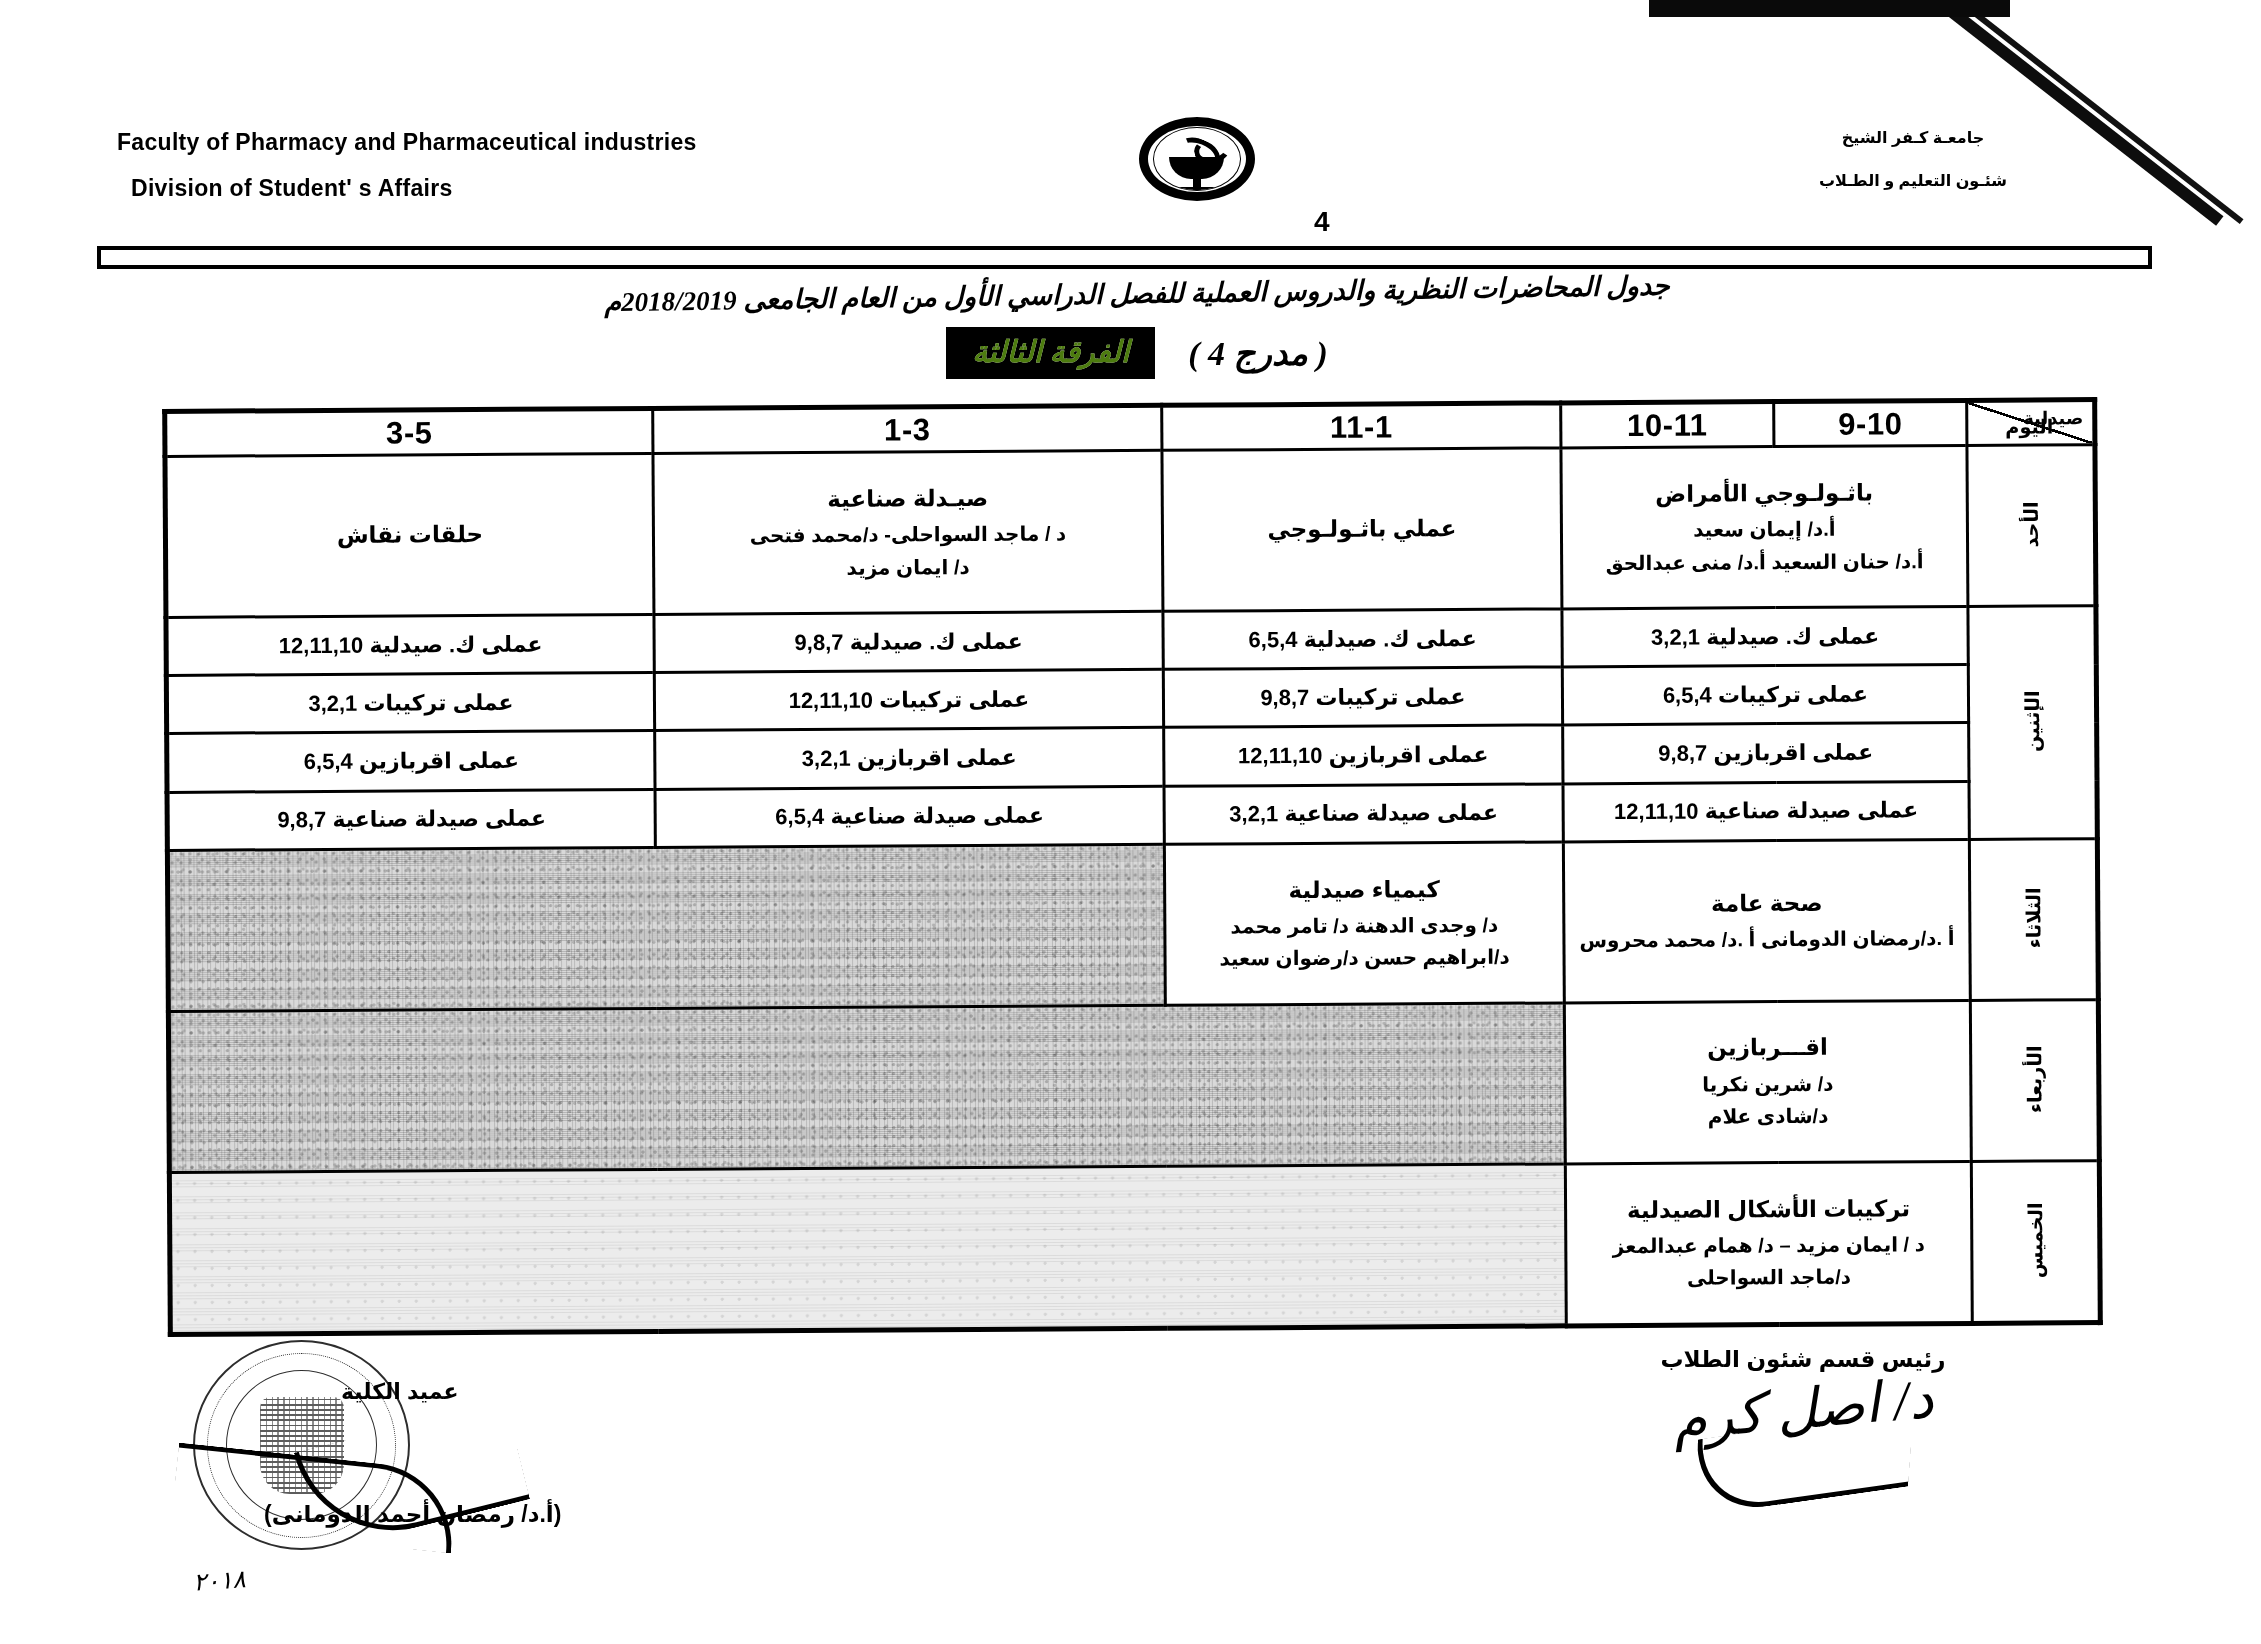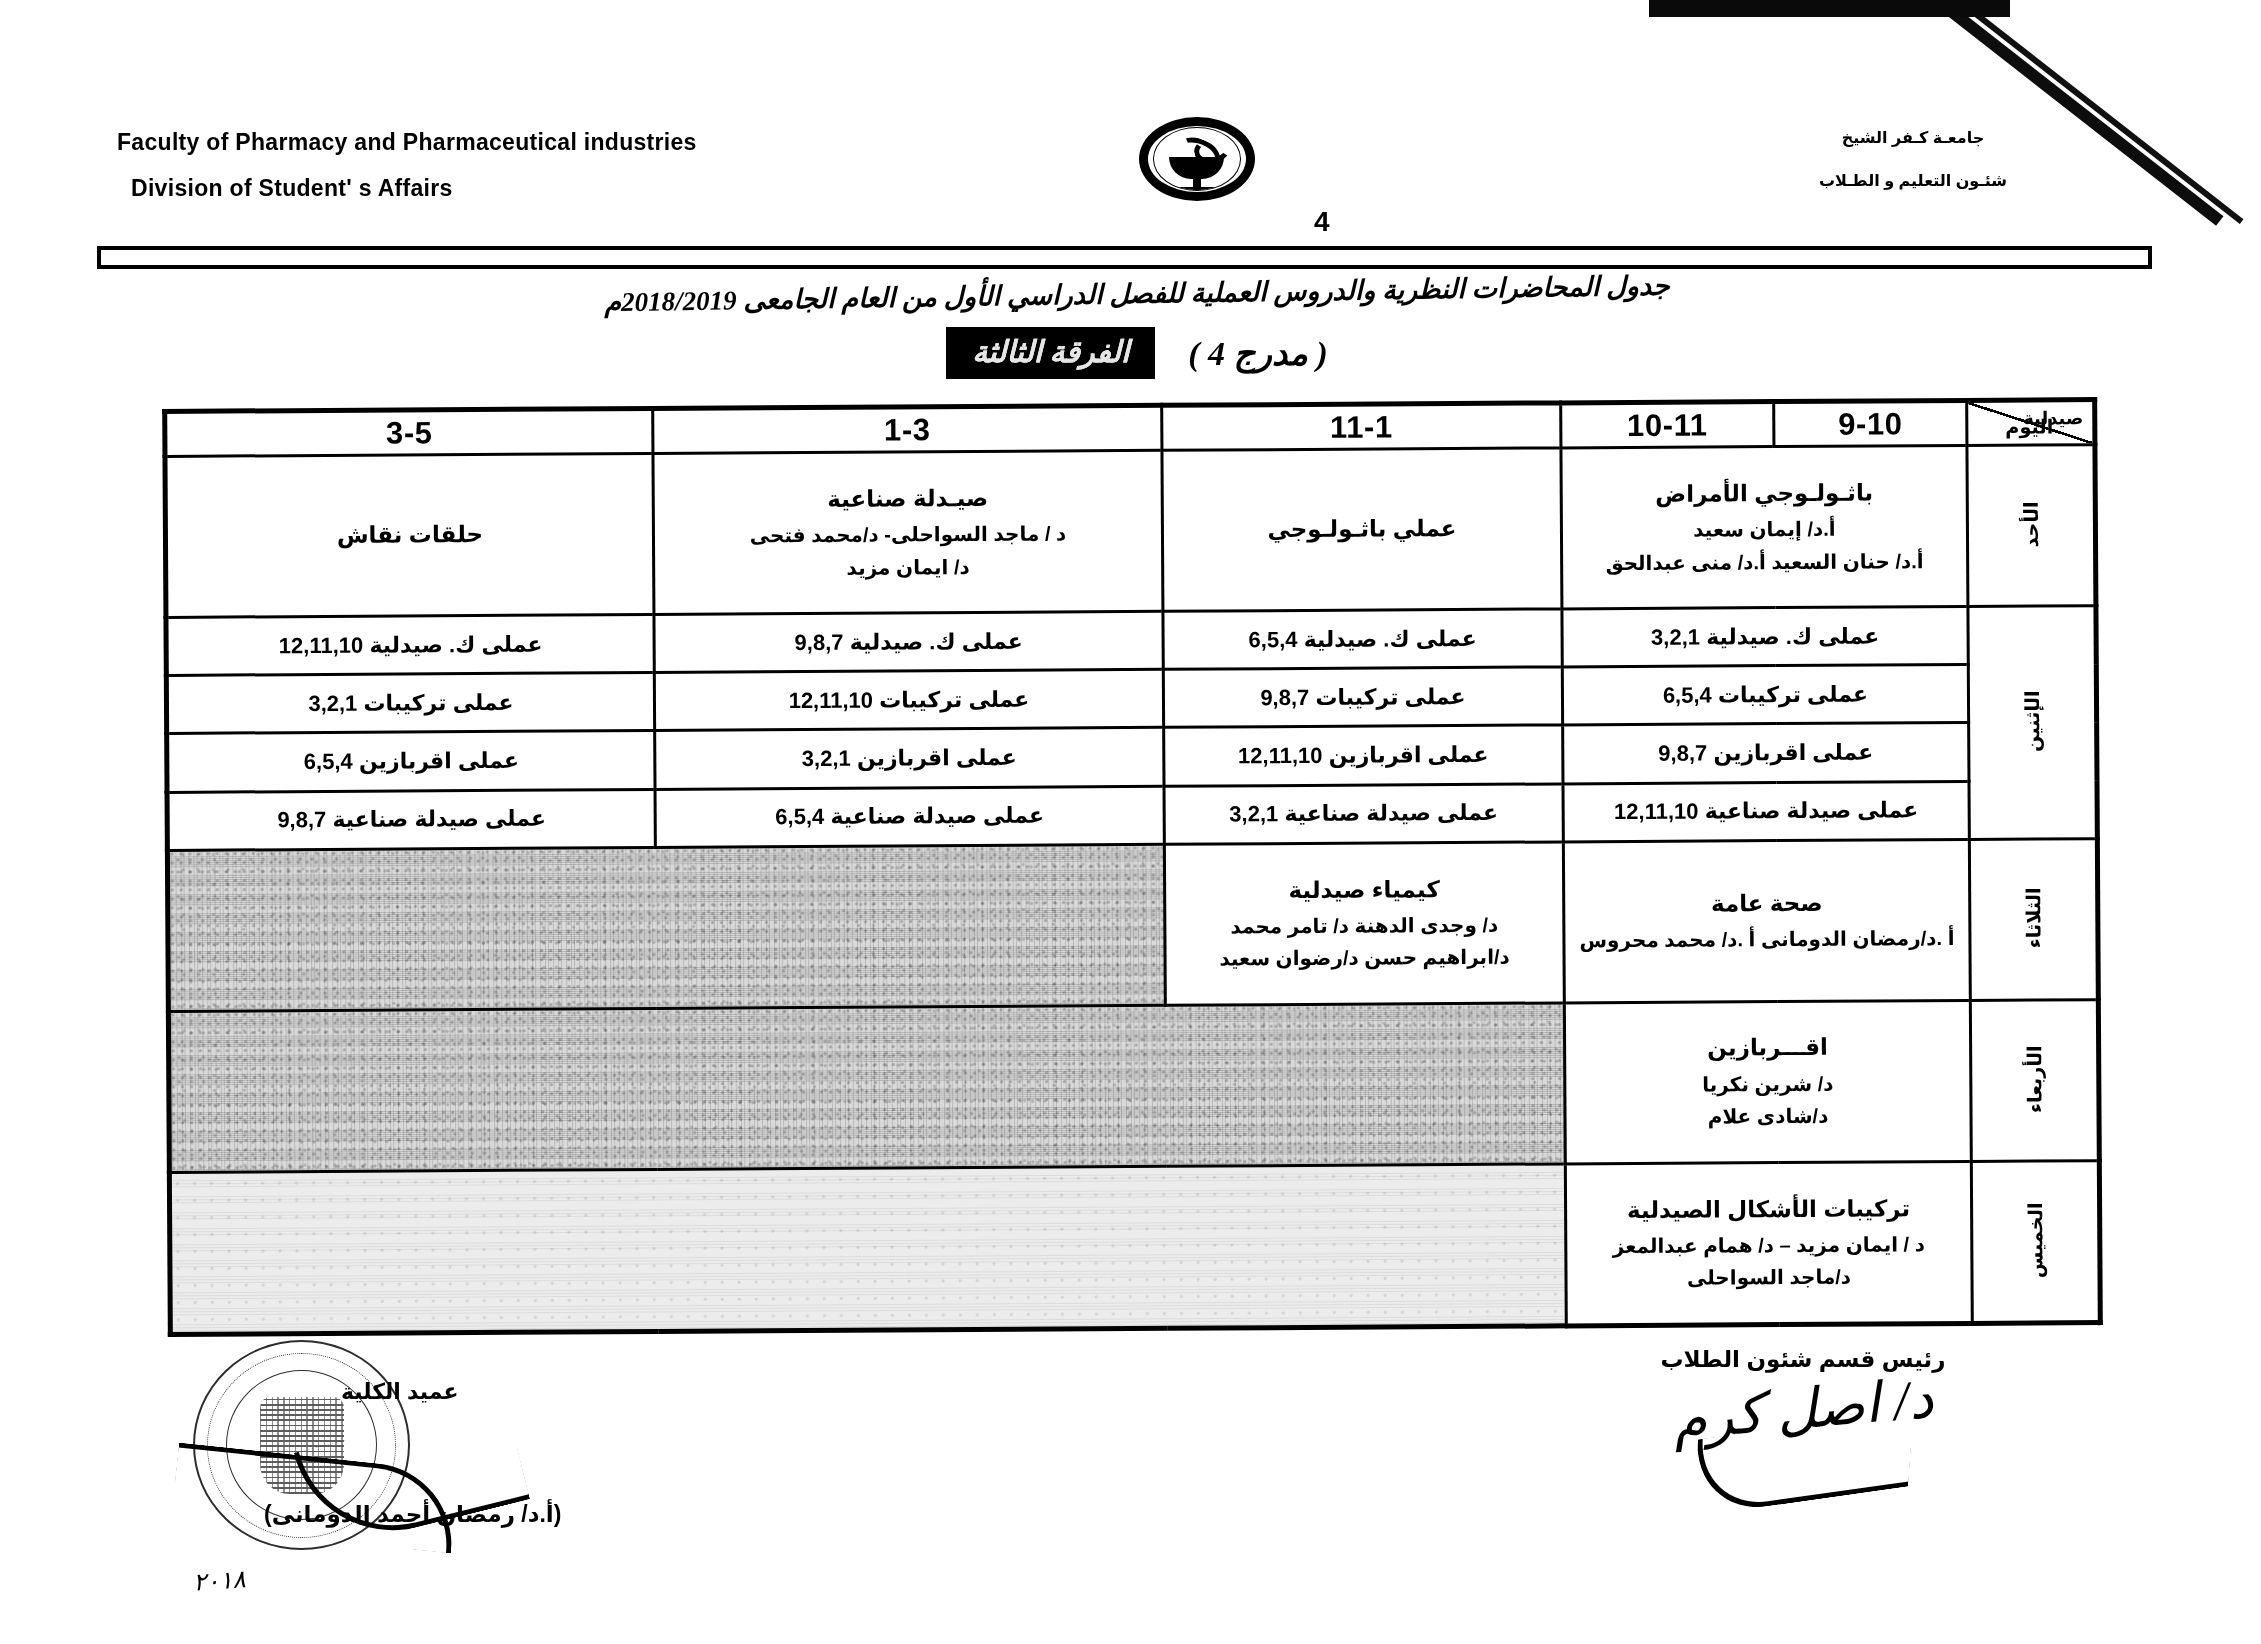--- a/index.html
+++ b/index.html
@@ -90,21 +90,21 @@
     direction:rtl;text-align:center;font-size:27px;font-weight:bold;
     font-family:"Liberation Serif","DejaVu Serif",serif;
     font-style:italic;letter-spacing:2.6px;white-space:nowrap;
     transform:rotate(-0.9deg);
   }
   .title-row2{
     position:absolute;left:193px;top:322px;width:1888px;height:62px;
     direction:rtl;display:flex;align-items:center;justify-content:center;gap:33px;
   }
   .course-badge{
-    background:#000;color:#e5e5e5;padding:6.4px 26px 10.3px 26px;
+    background:#000;color:#4d7c0f;padding:6.4px 26px 10.3px 26px;
     font-size:30px;font-weight:bold;letter-spacing:3.9px;
     font-family:"Liberation Serif","DejaVu Serif",serif;font-style:italic;
     box-shadow:inset 0 0 0 1.3px #000;
     text-shadow:0 0 0.6px #fff;
   }
   .hall-note{
     font-size:34px;font-weight:bold;letter-spacing:1.9px;
     font-family:"Liberation Serif","DejaVu Serif",serif;font-style:italic;
   }
 

